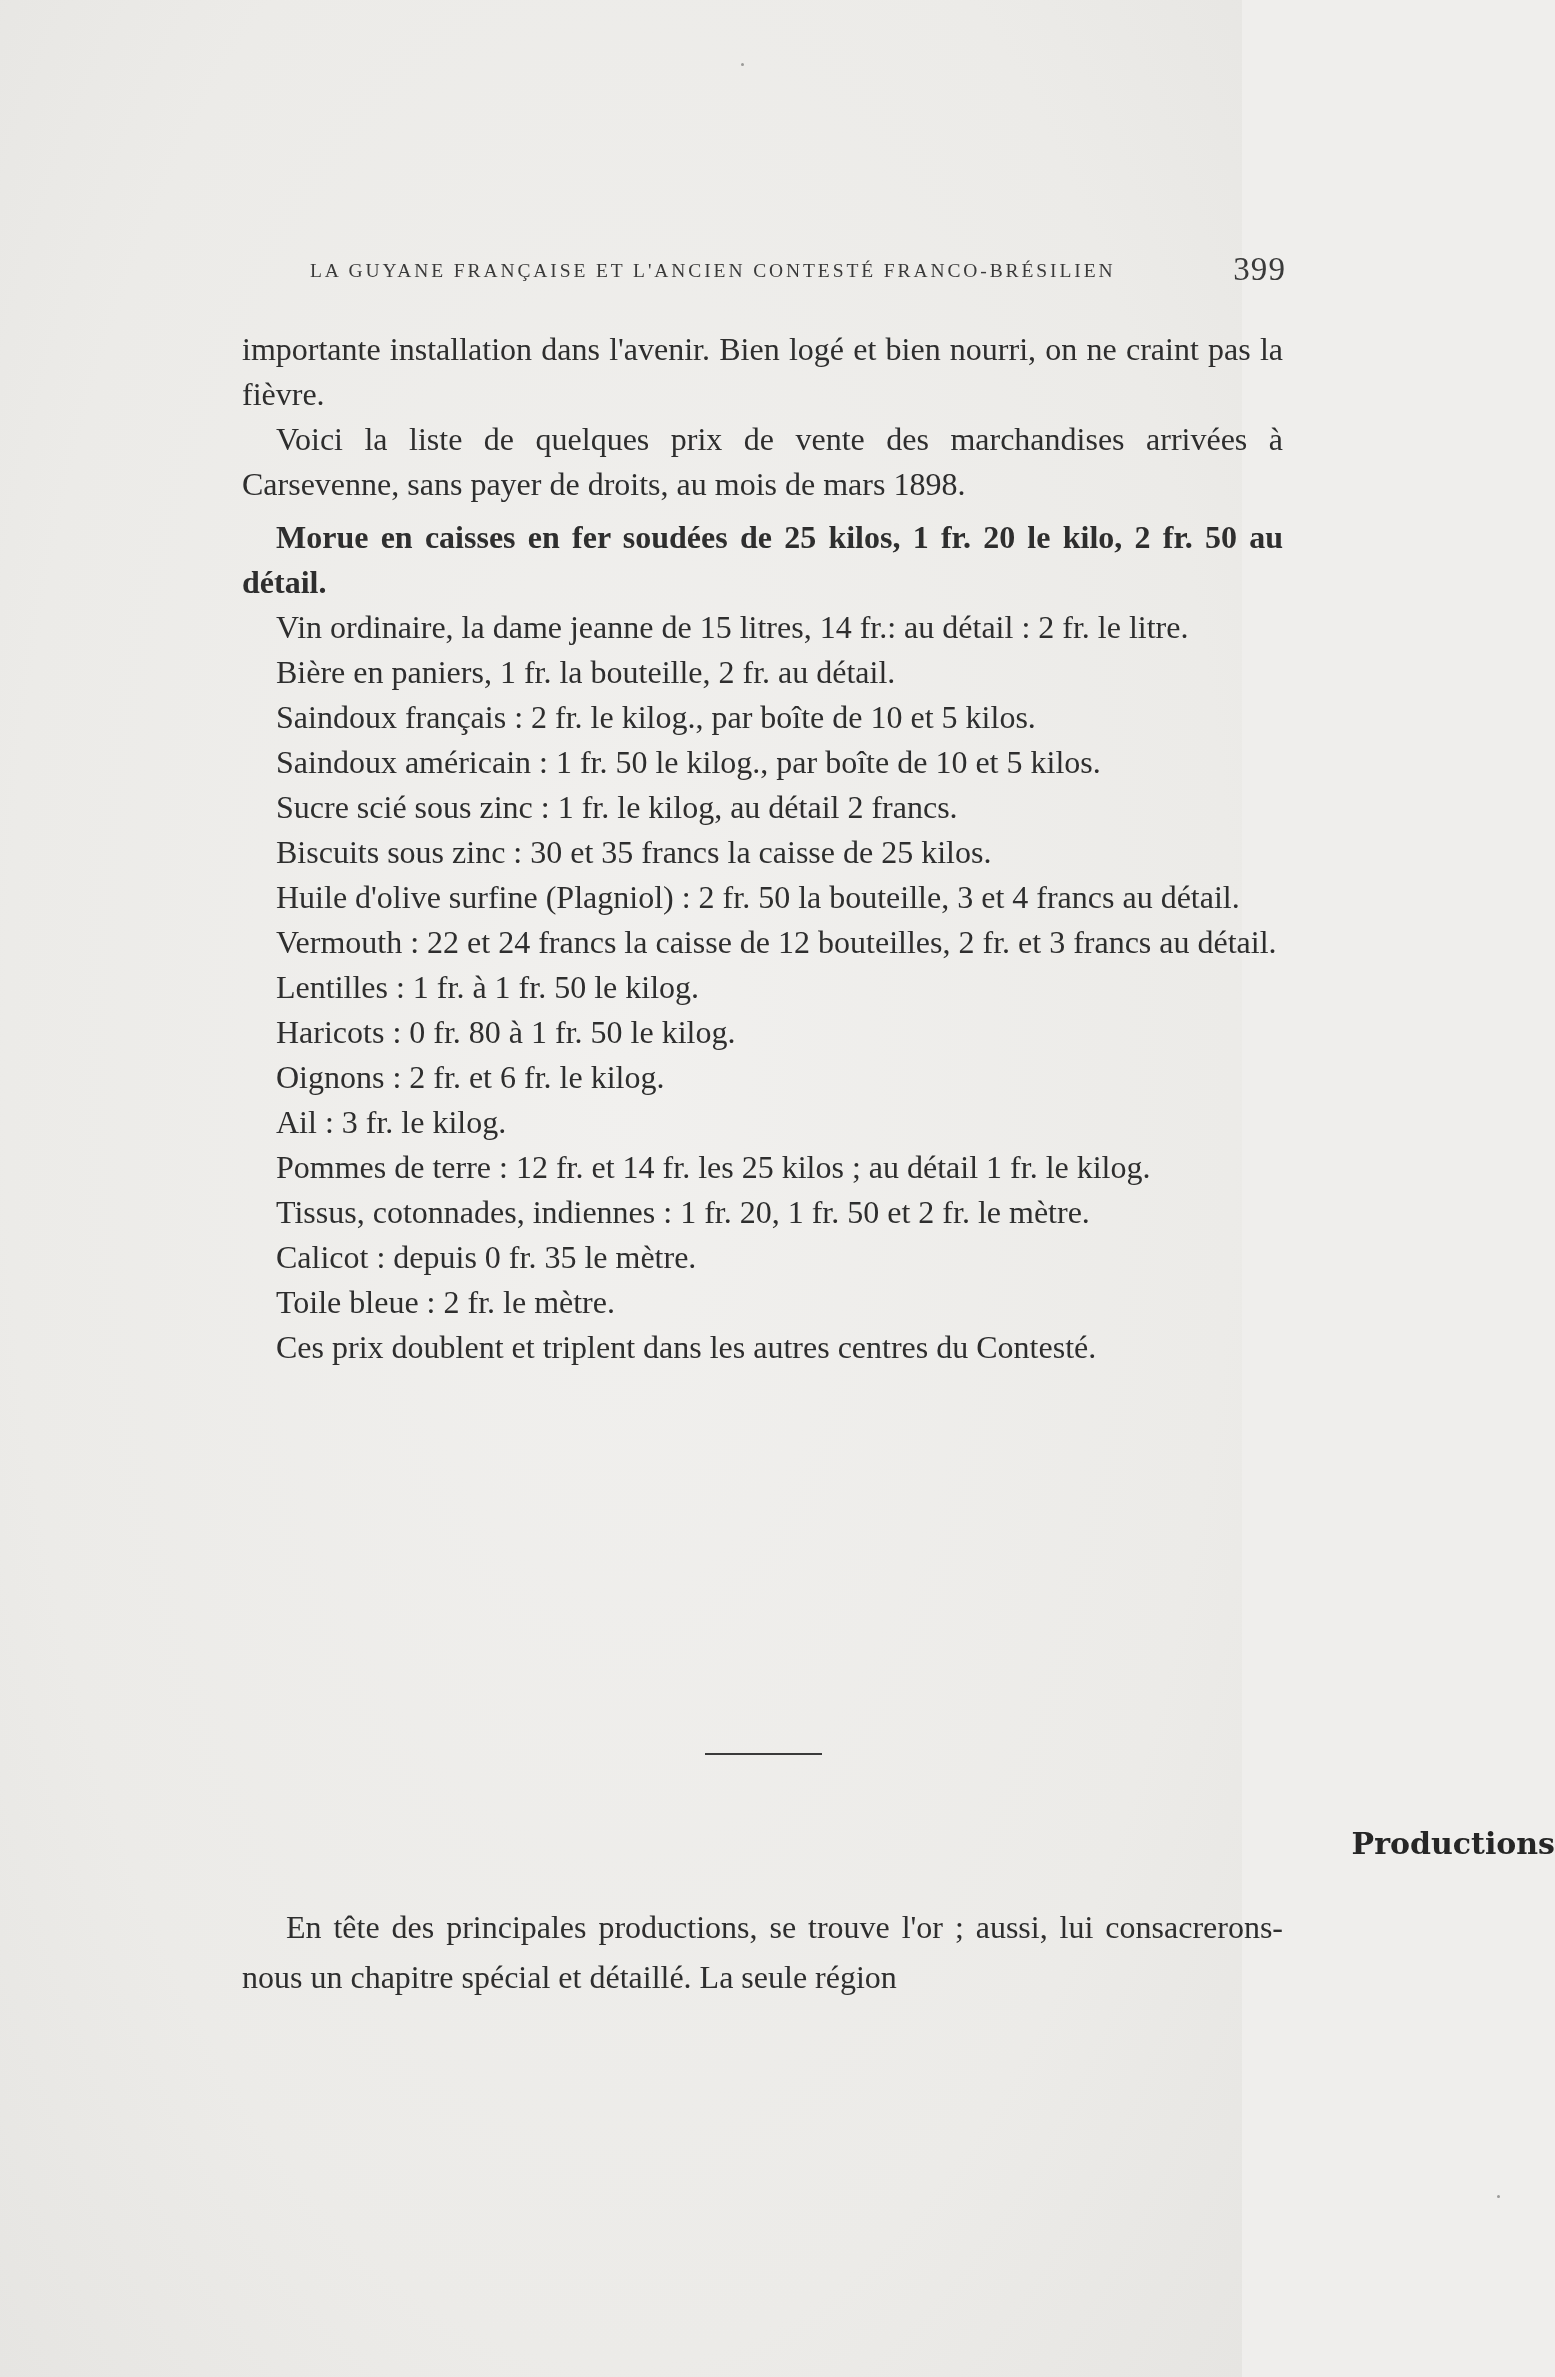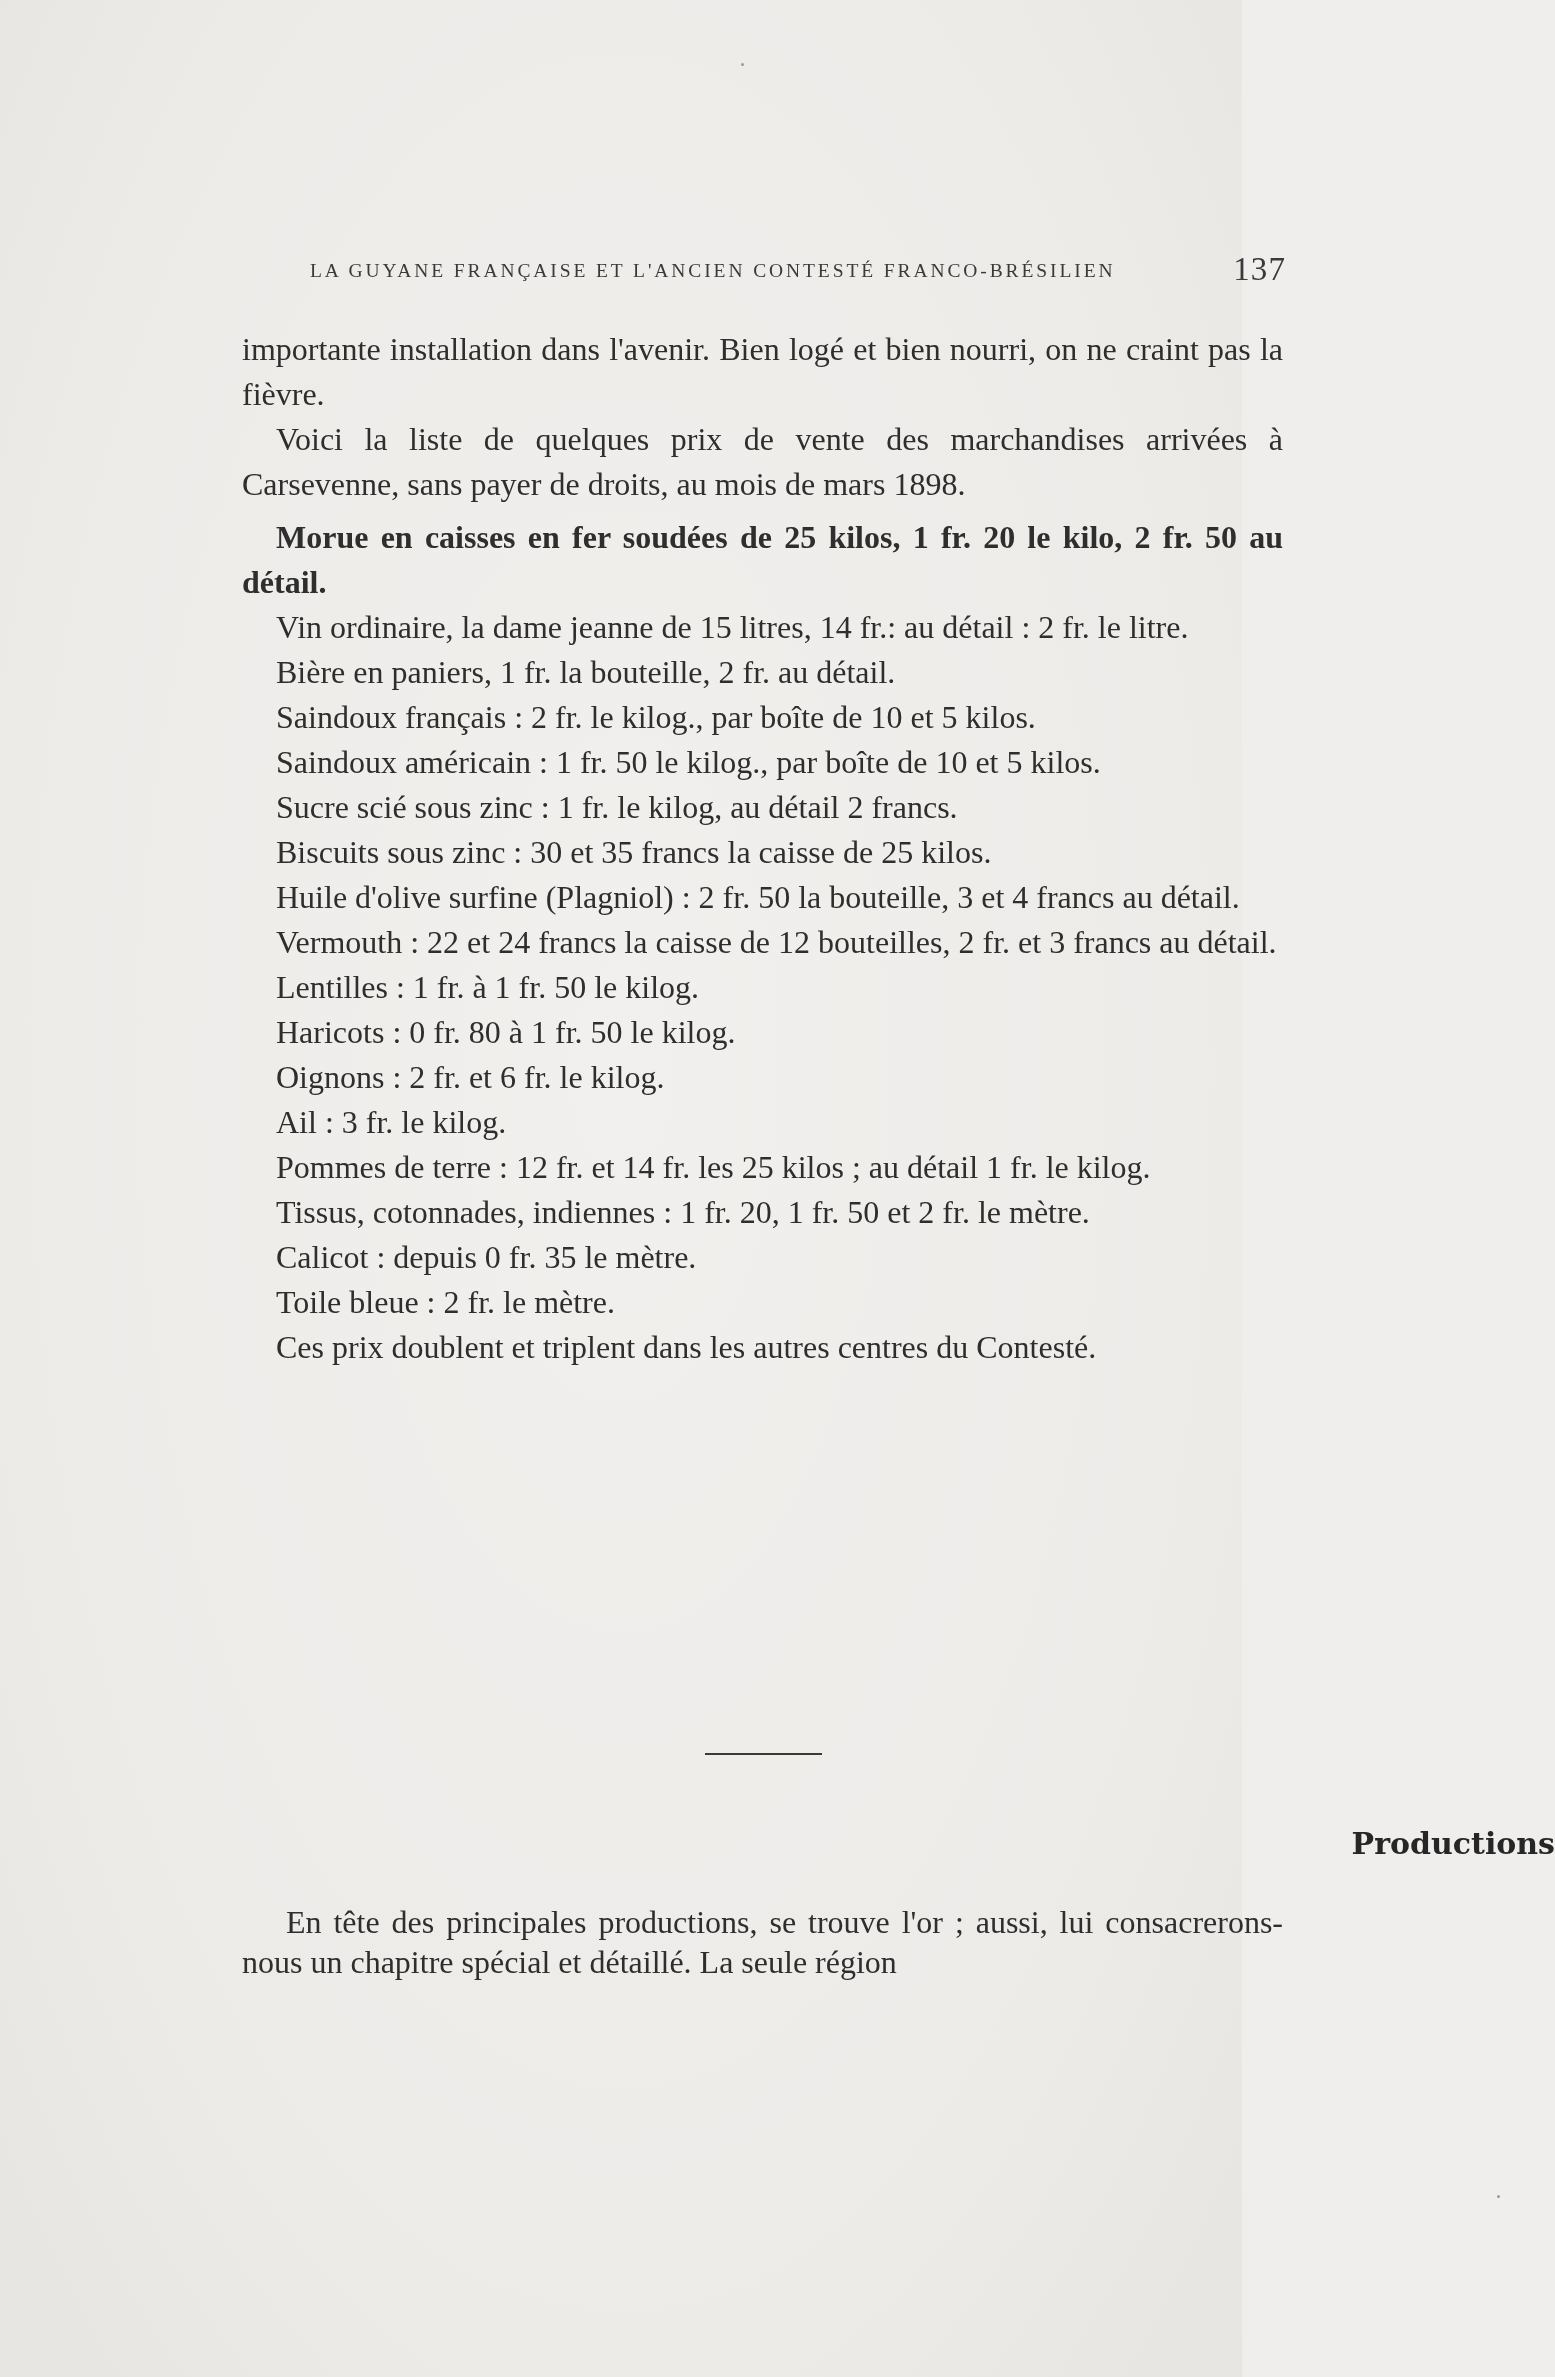--- a/index.html
+++ b/index.html
@@ -75,40 +75,40 @@
       font-weight: bold;
       font-size: 30px;
       color: #262626;
     }
     .text-block-2 {
       position: absolute;
       left: 242px;
       top: 1902px;
       width: 1041px;
       font-size: 32px;
-      line-height: 40px;
+      line-height: 50px;
       color: #2e2e2e;
       text-align: justify;
     }
     .text-block-2 p { margin: 0; text-indent: 44px; }
     .speck {
       position: absolute;
       width: 3.4px; height: 3.4px;
       border-radius: 50%;
       background: #9a9a98;
     }
   </style>
 </head>
 <body>
 
 <div class="page">
 
   <div class="running-head">
     <span class="title">La Guyane française et l'ancien contesté franco-brésilien</span>
-    <span class="page-num">137</span>
+    <span class="page-num">399</span>
   </div>
 
   <div class="text-block">
     <p class="cont">importante installation dans l'avenir. Bien logé et bien nourri, on ne craint pas la fièvre.</p>
     <p>Voici la liste de quelques prix de vente des marchandises arrivées à Carsevenne, sans payer de droits, au mois de mars 1898.</p>
     <p class="gap-before">Morue en caisses en fer soudées de 25 kilos, 1 fr. 20 le kilo, 2 fr. 50 au détail.</p>
     <p>Vin ordinaire, la dame jeanne de 15 litres, 14 fr.: au détail : 2 fr. le litre.</p>
     <p>Bière en paniers, 1 fr. la bouteille, 2 fr. au détail.</p>
     <p>Saindoux français : 2 fr. le kilog., par boîte de 10 et 5 kilos.</p>
     <p>Saindoux américain : 1 fr. 50 le kilog., par boîte de 10 et 5 kilos.</p>

